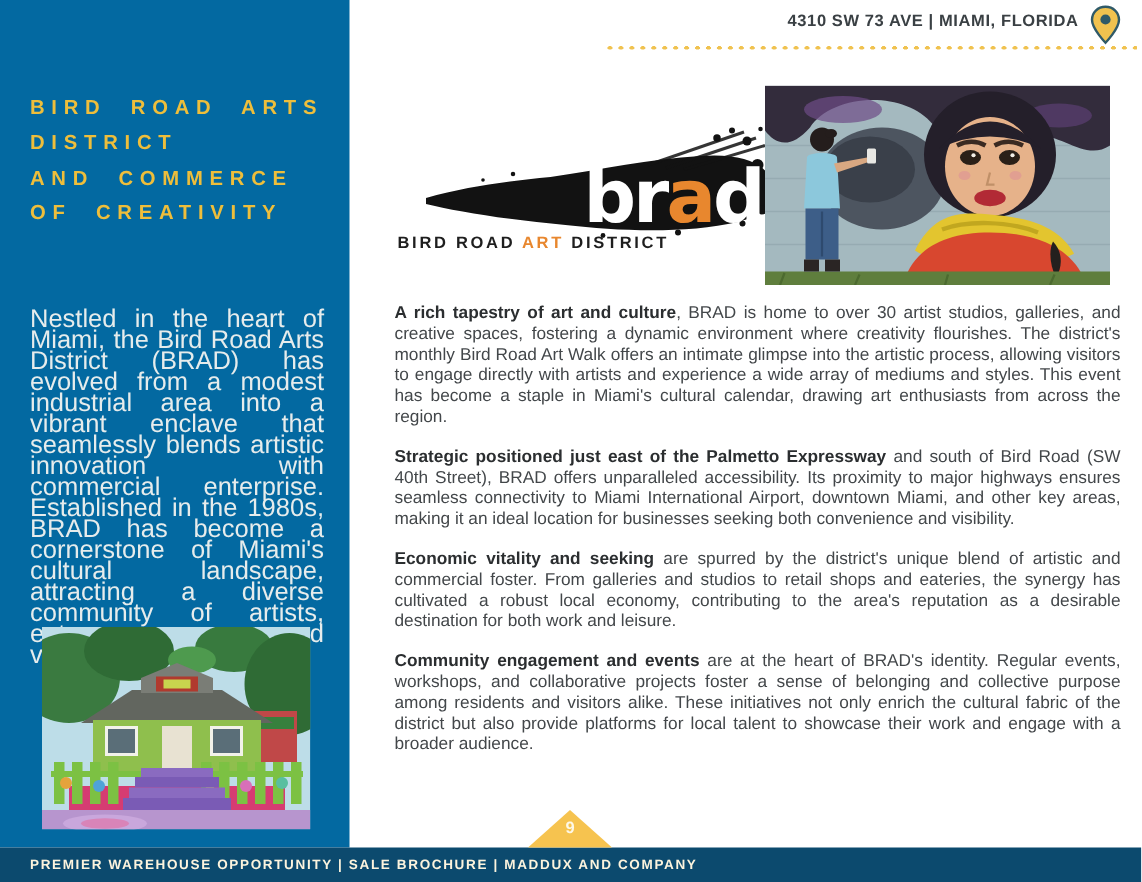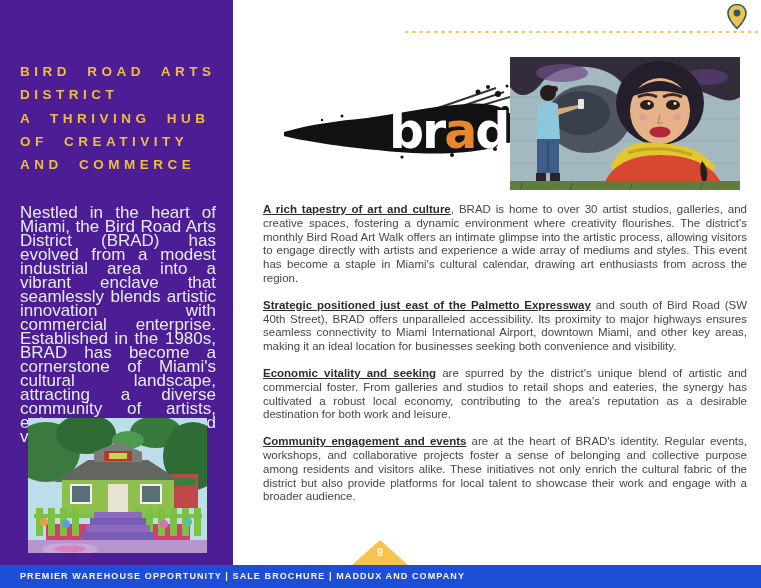--- a/index.html
+++ b/index.html
@@ -1,21 +1,21 @@
 <!DOCTYPE html>
 <html><head>
 <meta charset="utf-8">
 <style>
   html,body{margin:0;padding:0;background:#ffffff;}
   .page{
     position:relative;width:761px;height:588px;overflow:hidden;
     background:#ffffff;font-family:"Liberation Sans",sans-serif;
   }
   
-  .sidebar{position:absolute;left:0;top:0;width:233px;height:565px;background:#4c1d95;}
+  .sidebar{position:absolute;left:0;top:0;width:233px;height:565px;background:#0369a1;}
   .sidebar-title{position:absolute;left:20px;top:60px;width:200px;margin:0;
     color:#EEBE3B;font-size:13.5px;font-weight:800;letter-spacing:4.5px;word-spacing:8px;
     line-height:23.3px;}
   .sidebar-title span{display:block;}
   .sidebar-intro{position:absolute;left:20px;top:206px;width:196px;margin:0;
     color:#E6ECEC;font-size:17px;line-height:14px;text-align:justify;}
   .house-photo{position:absolute;left:28px;top:418px;width:179px;height:135px;overflow:hidden;}
   
   .address{position:absolute;right:42px;top:8px;color:#3A4044;font-size:11px;font-weight:bold;letter-spacing:.4px;}
   .pin-icon{position:absolute;right:12px;top:3px;width:24px;height:27px;}
@@ -26,43 +26,42 @@
   .logo-art{position:absolute;left:282px;top:80px;width:235px;height:82px;}
   .logo-tagline{position:absolute;left:265px;top:156px;color:#1E1E1E;
     font-size:11px;font-weight:bold;letter-spacing:1.8px;white-space:nowrap;}
   .logo-tagline .accent{color:#E8872E;}
   
   .mural-photo{position:absolute;left:510px;top:57px;width:230px;height:133px;overflow:hidden;}
   
   .body-copy{position:absolute;left:263px;top:203px;width:484px;color:#43474A;
     font-size:11.5px;line-height:13.8px;text-align:justify;}
   .body-copy p{margin:0 0 13px 0;}
-  .body-copy strong{color:#2B2E30;text-decoration:underline;}
-  
-  .footer-bar{position:absolute;left:0;top:565px;width:761px;height:23px;background:#1d4ed8;}
+  .body-copy strong{color:#2B2E30;}
+  
+  .footer-bar{position:absolute;left:0;top:565px;width:761px;height:23px;background:#0c4a6e;}
   .footer-text{position:absolute;left:20px;top:0;line-height:23px;color:#FCF4DE;
     font-size:9px;font-weight:bold;letter-spacing:1.1px;white-space:nowrap;}
   .page-tab-triangle{position:absolute;left:352px;top:540px;width:0;height:0;
     border-left:28px solid transparent;border-right:28px solid transparent;
     border-bottom:25px solid #F6C34F;}
   .page-number{position:absolute;left:368px;top:546px;width:24px;text-align:center;
     color:#FDF8E8;font-size:11px;font-weight:bold;}
 </style>
 </head>
 <body>
 
 <div class="page">
 
   <aside class="sidebar">
     <h1 class="sidebar-title">
       <span>BIRD ROAD ARTS</span>
       <span>DISTRICT</span>
-      <span>A THRIVING HUB</span>
+      <span>AND COMMERCE</span>
       <span>OF CREATIVITY</span>
-      <span>AND COMMERCE</span>
     </h1>
     <p class="sidebar-intro">Nestled in the heart of Miami, the Bird Road Arts District (BRAD) has evolved from a modest industrial area into a vibrant enclave that seamlessly blends artistic innovation with commercial enterprise. Established in the 1980s, BRAD has become a cornerstone of Miami's cultural landscape, attracting a diverse community of artists, entrepreneurs, and visitors.</p>
 
     <div class="house-photo">
       <svg width="179" height="135" viewBox="0 0 179 135">
         <rect x="0" y="0" width="179" height="135" fill="#BDDDE8"></rect>
         <ellipse cx="35" cy="18" rx="22" ry="8" fill="#F2F8FA"></ellipse>
         <ellipse cx="140" cy="12" rx="18" ry="6" fill="#EEF6F9"></ellipse>
         <ellipse cx="18" cy="34" rx="34" ry="30" fill="#3A7A40"></ellipse>
         <ellipse cx="58" cy="16" rx="30" ry="20" fill="#2F6B35"></ellipse>
@@ -104,20 +103,21 @@
         <rect x="62" y="100" width="56" height="7" fill="#7A5BB5"></rect>
         <rect x="58" y="107" width="64" height="7" fill="#8A6BC0"></rect>
         <rect x="54" y="114" width="72" height="9" fill="#7A5BB5"></rect>
         <rect x="0" y="122" width="179" height="13" fill="#B795CE"></rect>
         <ellipse cx="42" cy="131" rx="28" ry="6" fill="#C9A7DC"></ellipse>
         <ellipse cx="42" cy="131" rx="16" ry="3.5" fill="#D984B8"></ellipse>
       </svg>
     </div>
   </aside>
 
+  <div class="address">4310 SW 73 AVE | MIAMI, FLORIDA</div>
   <svg class="pin-icon" viewBox="0 0 24 27">
     <path d="M12,1.5 C6.8,1.5 3,5.4 3,10.2 C3,16.2 12,25.5 12,25.5 C12,25.5 21,16.2 21,10.2 C21,5.4 17.2,1.5 12,1.5 Z" fill="#F0C24F" stroke="#2F5A68" stroke-width="1.6"></path>
     <circle cx="12" cy="10" r="3.4" fill="#2F5A68"></circle>
   </svg>
   <div class="dotted-line"></div>
 
   <div class="logo-art">
     <svg width="235" height="82" viewBox="0 0 235 82">
       <path d="M2,52 C30,44 55,41 85,38 C120,33 150,26 185,24 C210,22 228,28 232,40 C236,52 228,64 210,68 C175,76 130,74 95,70 C60,67 22,61 2,56 Z" fill="#121212"></path>
       <g stroke="#121212" stroke-width="2" opacity="0.85">
@@ -136,20 +136,21 @@
           <circle cx="226" cy="60" r="3"></circle>
           <circle cx="213" cy="69" r="2"></circle>
         <circle cx="60" cy="36" r="1.5"></circle>
           <circle cx="40" cy="40" r="1.2"></circle>
         <circle cx="120" cy="77" r="1.6"></circle>
           <circle cx="170" cy="75" r="2"></circle>
       </g>
       <text x="107" y="68" font-family="DejaVu Sans, sans-serif" font-weight="bold" font-size="49" letter-spacing="-2"><tspan fill="#FFFFFF">br</tspan><tspan fill="#E8872E">a</tspan><tspan fill="#FFFFFF">d</tspan></text>
     </svg>
   </div>
+  <div class="logo-tagline"><span>BIRD ROAD </span><span class="accent">ART</span><span> DISTRICT</span></div>
 
   <figure class="mural-photo" style="margin:0;">
     <svg width="230" height="133" viewBox="0 0 230 133">
       <rect x="0" y="0" width="230" height="133" fill="#A4B9BF"></rect>
       <g stroke="#96ABB2" stroke-width="1">
         <line x1="0" y1="40" x2="230" y2="40"></line>
           <line x1="0" y1="62" x2="230" y2="62"></line>
         <line x1="0" y1="84" x2="230" y2="84"></line>
           <line x1="0" y1="106" x2="230" y2="106"></line>
       </g>

